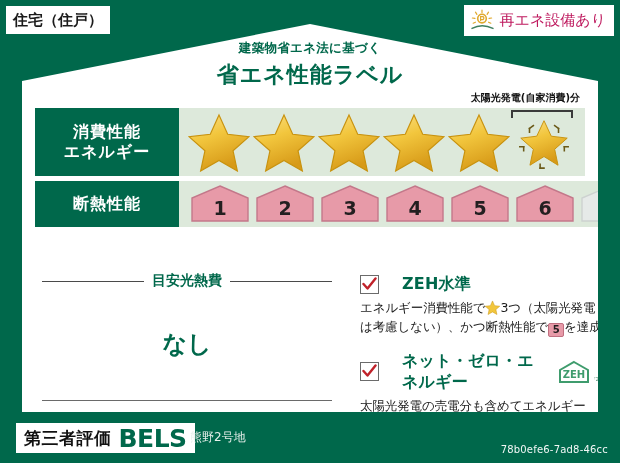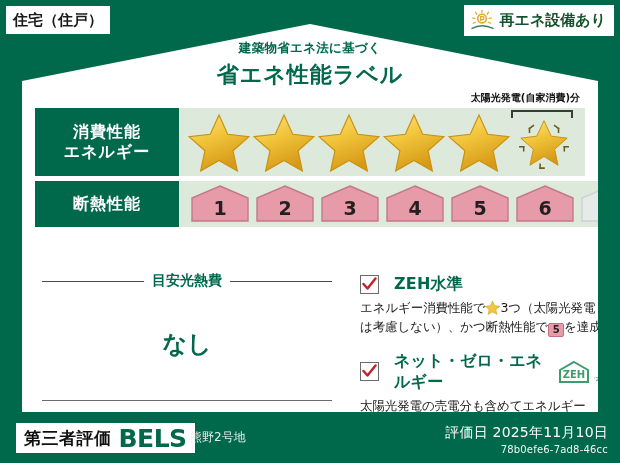--- a/index.html
+++ b/index.html
@@ -26,21 +26,21 @@
     font-size: 15px; font-weight: bold; color: #1a1a1a;
     letter-spacing: 0px;
   }
 
   
   .tag-saiene {
     position: absolute; right: 6px; top: 5px;
     height: 31px; padding: 0 8px 0 6px;
     background: #ffffff;
     display: flex; align-items: center; gap: 5px;
-    font-size: 15px; font-weight: bold; color: #14532d;
+    font-size: 15px; font-weight: normal; color: #be185d;
   }
   .sun-icon { width: 25px; height: 23px; display:block; }
 
   
   .house-body {
     position: absolute;
     left: 22px; top: 24px;
     width: 576px; height: 388px;
     background: #ffffff;
     clip-path: polygon(0 57px, 288px 0, 576px 57px, 576px 388px, 0 388px);
@@ -121,21 +121,21 @@
   .cost-bottom-rule {
     margin-top: 40px; height: 1px; background: #6a6a6a;
   }
 
   
   .criteria {
     position: absolute; left: 338px; top: 250px;
     width: 250px;
   }
   .crit-block + .crit-block { margin-top: 14px; }
-  .crit-head { display: flex; align-items: center; gap: 15px; }
+  .crit-head { display: flex; align-items: center; gap: 23px; }
   .checkbox {
     width: 19px; height: 19px; border: 1.5px solid #6b6b6b;
     background: #fff; position: relative; flex: none;
   }
   .checkbox svg { position: absolute; left: 1px; top: 1px; }
   .crit-title { font-size: 16px; font-weight: bold; color: #00684b; letter-spacing: .2px; }
   .crit-desc {
     margin-top: 4px; font-size: 12.5px; color: #1a1a1a;
     line-height: 1.5; letter-spacing: -.1px;
   }
@@ -377,17 +377,16 @@
 
   <div class="footer-bels">
     <span class="bels-jp">第三者評価</span>
     <span class="bels-en">BELS</span>
   </div>
   <div style="position:absolute;left:190px;bottom:17px;">
     <span class="footer-name" style="color:#e8f1ec;">熊野2号地</span>
   </div>
 
   <div class="footer-right">
-    <div class="eval-date">評価日 2025年11月10日</div>
     <div class="eval-id">78b0efe6-7ad8-46cc</div>
   </div>
 
 </div>
 
 </body></html>

